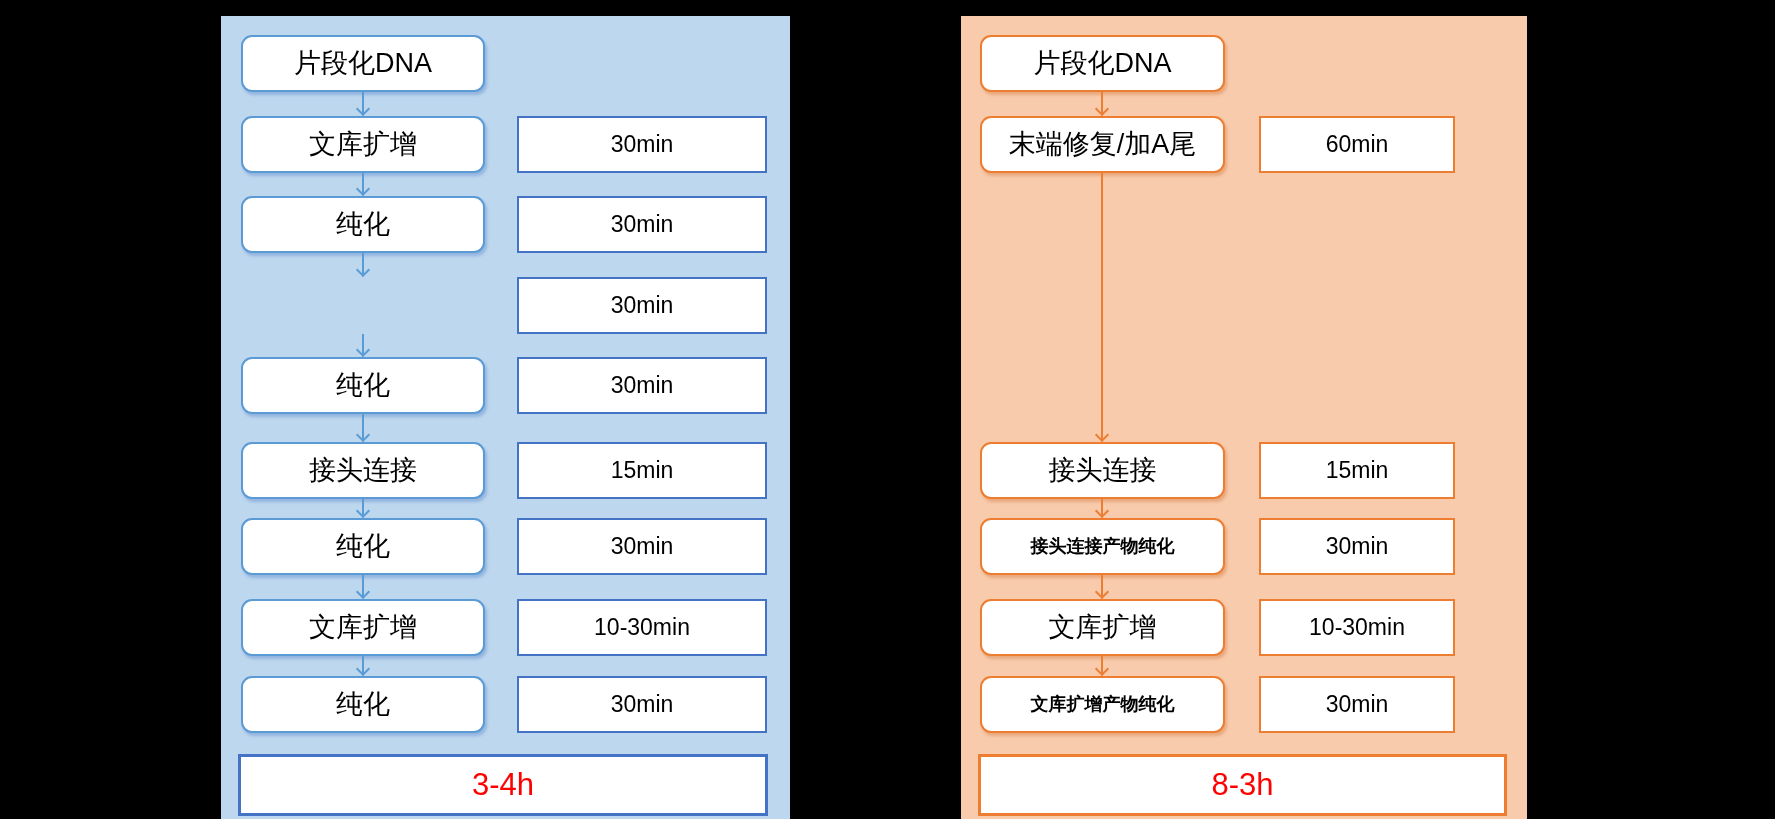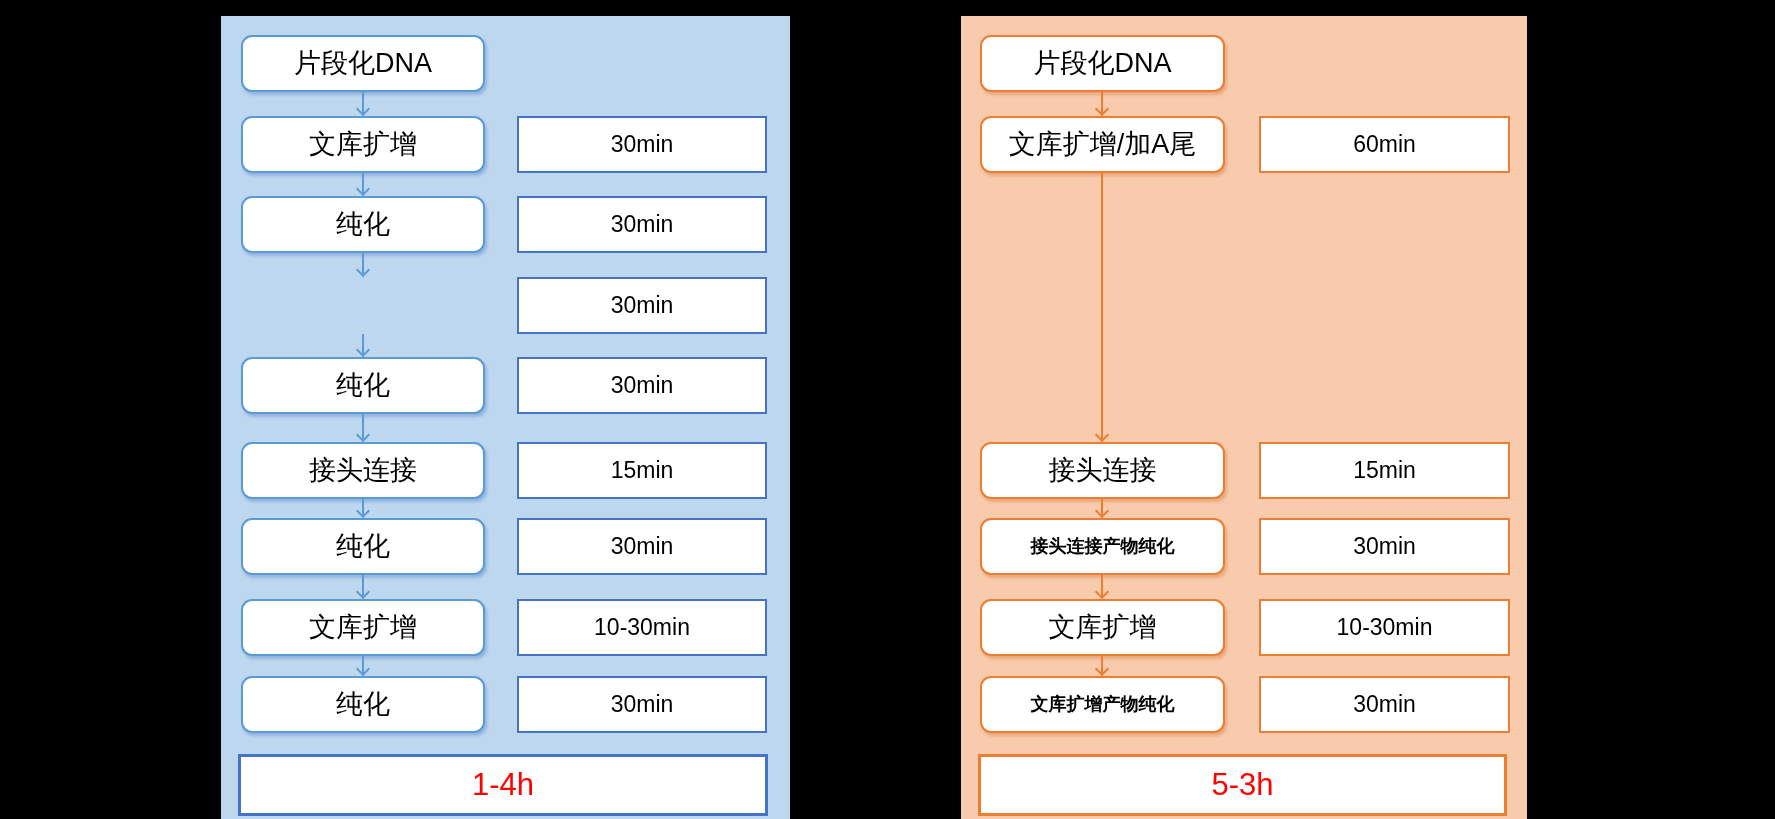--- a/index.html
+++ b/index.html
@@ -22,21 +22,21 @@
   }
   
   .proc { border-radius:11px; font-size:27px; height:57px; }
   .panel.left  .proc { left:20px; width:244px; border:2px solid #5b9bd5; box-shadow:2px 3px 3px rgba(68,114,196,0.35); }
   .panel.right .proc { left:19px; width:245px; border:2px solid #ed7d31; box-shadow:2px 3px 3px rgba(197,90,17,0.30); }
   .proc.long { font-size:18px;font-weight:bold; }
 
   
   .time { font-size:23px; height:57px;text-align:center; }
   .panel.left  .time { left:296px; width:250px; border:2px solid #4472c4; }
-  .panel.right .time { left:298px; width:251px; border:2px solid #ed7d31; }
+  .panel.right .time { left:298px; width:196px; border:2px solid #ed7d31; }
 
   
   .total { height:62px; font-size:31px; color:#ff0000; }
   .panel.left  .total { left:17px; width:530px; border:3px solid #4472c4; top:738px; }
   .panel.right .total { left:17px; width:529px; border:3px solid #ed7d31; top:738px; }
 
   
   .arrow { position:absolute; width:14px; }
   .arrow::before {
     content:""; position:absolute; left:6px; top:0; bottom:3px;
@@ -76,38 +76,38 @@
 
   <div class="arrow" style="top:76px;height:24px"></div>
   <div class="arrow" style="top:157px;height:23px"></div>
   <div class="arrow" style="top:237px;height:24px"></div>
   <div class="arrow" style="top:318px;height:23px"></div>
   <div class="arrow" style="top:398px;height:28px"></div>
   <div class="arrow" style="top:483px;height:19px"></div>
   <div class="arrow" style="top:559px;height:24px"></div>
   <div class="arrow" style="top:640px;height:20px"></div>
 
-  <div class="box total">1-4h</div>
+  <div class="box total">3-4h</div>
 </div>
 
 <div class="panel right">
 
   <div class="box proc" style="top:19px">片段化DNA</div>
-  <div class="box proc" style="top:100px">文库扩增/加A尾</div>
+  <div class="box proc" style="top:100px">末端修复/加A尾</div>
   <div class="box proc" style="top:426px">接头连接</div>
   <div class="box proc long" style="top:502px">接头连接产物纯化</div>
   <div class="box proc" style="top:583px">文库扩增</div>
   <div class="box proc long" style="top:660px">文库扩增产物纯化</div>
 
   <div class="box time" style="top:100px">60min</div>
   <div class="box time" style="top:426px">15min</div>
   <div class="box time" style="top:502px">30min</div>
   <div class="box time" style="top:583px">10-30min</div>
   <div class="box time" style="top:660px">30min</div>
 
   <div class="arrow" style="top:76px;height:24px"></div>
   <div class="arrow" style="top:157px;height:269px"></div>
   <div class="arrow" style="top:483px;height:19px"></div>
   <div class="arrow" style="top:559px;height:24px"></div>
   <div class="arrow" style="top:640px;height:20px"></div>
 
-  <div class="box total">5-3h</div>
+  <div class="box total">8-3h</div>
 </div>
 
 </body></html>

